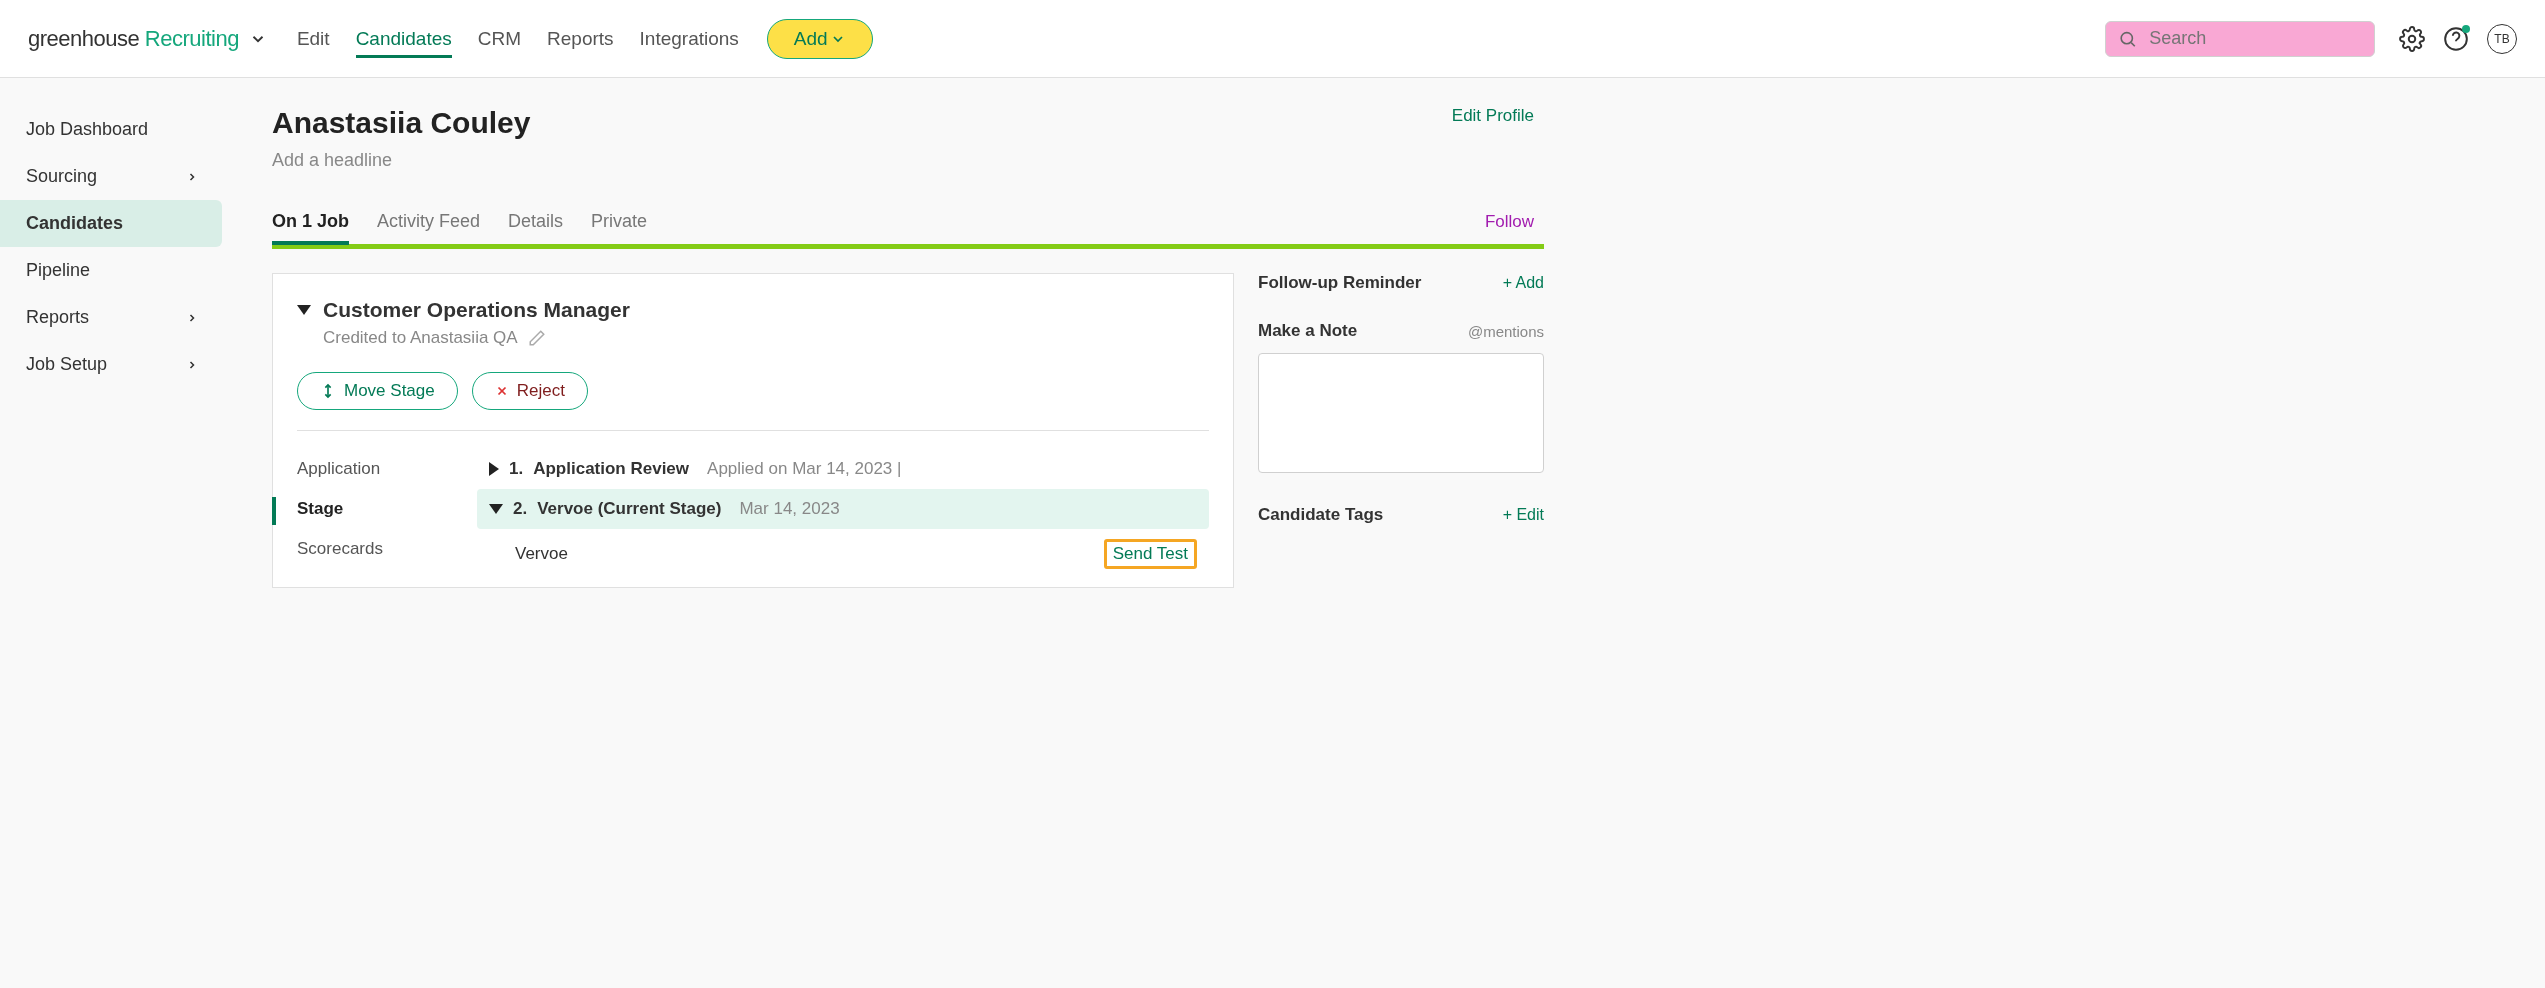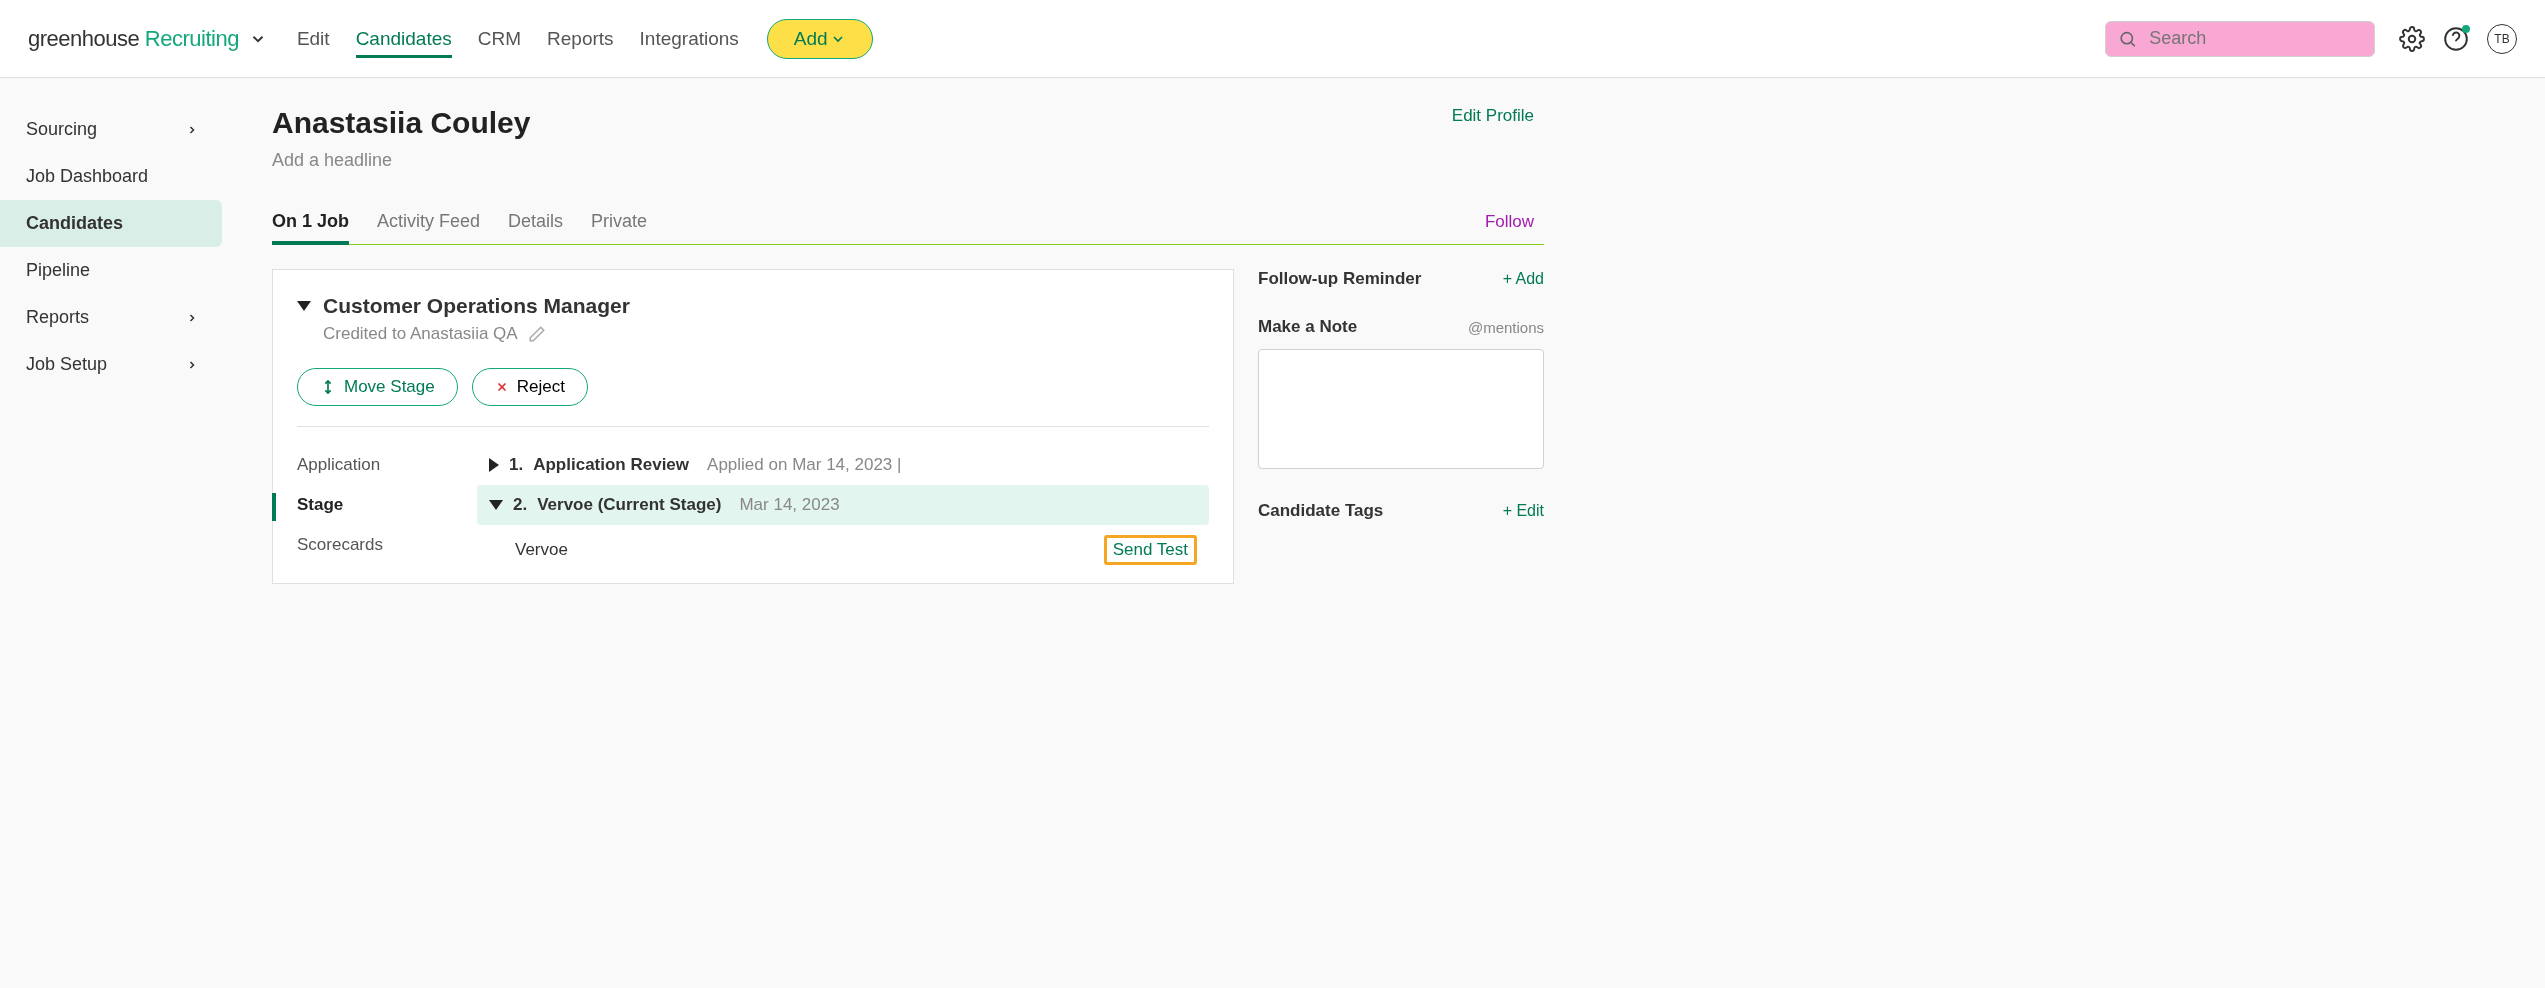--- a/index.html
+++ b/index.html
@@ -32,38 +32,38 @@
   .side-item { padding:13px 26px; font-size:18px; color:#333; display:flex; align-items:center; justify-content:space-between; cursor:pointer; }
   .side-item.active { background:#d9eee7; font-weight:600; border-radius:0 6px 6px 0; margin-right:2px; }
   .side-item .chev { width:12px; height:12px; color:#333; }
 
   .main { flex:1; padding:28px 0 0 48px; max-width:1320px; }
   .header-row { display:flex; align-items:flex-start; justify-content:space-between; padding-right:10px; }
   .cand-name { font-size:30px; font-weight:700; color:#222; }
   .headline { color:#888; font-size:18px; margin-top:10px; }
   .edit-link { color:#037a56; font-size:17px; cursor:pointer; }
 
-  .tabs-row { display:flex; align-items:center; border-bottom:1px solid #84cc16; margin-top:28px; padding-right:10px;justify-content:flex-end; }
+  .tabs-row { display:flex; align-items:center; border-bottom:5px solid #84cc16; margin-top:28px; padding-right:10px;justify-content:flex-end; }
   .tab { font-size:18px; color:#777; padding:12px 0; margin-right:28px; cursor:pointer; position:relative; }
   .tab.active { color:#222; font-weight:600; }
   .tab.active::after { content:""; position:absolute; left:0; right:0; bottom:-1px; height:4px; background:#037a56; }
   .follow { margin-left:auto; color:#a21caf; font-size:17px; cursor:pointer; }
 
   .content-row { display:flex; gap:24px; margin-top:24px; align-items:flex-start; }
   .card { background:#fff; border:1px solid #e0e0e0; flex:1; padding:24px 24px 8px 24px; }
   .job-head { display:flex; align-items:center; gap:12px; }
   .tri { width:0; height:0; border-left:7px solid transparent; border-right:7px solid transparent; border-top:10px solid #222; cursor:pointer; }
   .tri-r { width:0; height:0; border-top:7px solid transparent; border-bottom:7px solid transparent; border-left:10px solid #222; cursor:pointer; }
   .job-title { font-size:21px; font-weight:700; }
   .credit { color:#888; font-size:17px; margin-left:26px; margin-top:6px; display:flex; align-items:center; gap:10px; }
   .pencil { width:18px; height:18px; color:#aaa; cursor:pointer; }
   .btn-row { display:flex; gap:14px; margin:24px 0 20px 0; }
   .pill-btn { border:1.5px solid #15a77c; border-radius:22px; padding:8px 22px; font-size:17px; display:flex; align-items:center; gap:8px; cursor:pointer; background:#fff; }
   .pill-btn.move { color:#037a56; }
-  .pill-btn.reject { color:#000000; border-color:#15a77c; }
+  .pill-btn.reject { color:#7f1d1d; border-color:#15a77c; }
   .pill-btn.reject .x { color:#d33; }
   .hr { height:1px; background:#e0e0e0; margin:0 0 18px 0; }
   
   .stage-row { display:flex; }
   .stage-nav { width:180px; position:relative; }
   .stage-nav-item { font-size:17px; color:#555; padding:10px 0; cursor:pointer; }
   .stage-nav-item.active { font-weight:700; color:#222; }
   .stage-nav::before { content:""; position:absolute; left:-25px; top:48px; width:4px; height:28px; background:#037a56; }
   .stage-body { flex:1; }
   .stage-line { display:flex; align-items:center; gap:10px; padding:10px 12px; font-size:17px; }
@@ -127,27 +127,27 @@
         </svg>
       <div class="help-dot"></div>
     </div>
     <div class="avatar">TB</div>
   </div>
 </div>
 
 <div class="body-wrap">
   <div class="sidebar">
     <div class="side-item">
+        <span>Job Dashboard</span>
+      </div>
+    <div class="side-item">
         <span>Sourcing</span>
         <svg class="chev" viewBox="0 0 24 24" fill="none" stroke="currentColor" stroke-width="3">
           <polyline points="9 18 15 12 9 6"></polyline>
         </svg>
-      </div>
-    <div class="side-item">
-        <span>Job Dashboard</span>
       </div>
     <div class="side-item active">
         <span>Candidates</span>
       </div>
     <div class="side-item">
         <span>Pipeline</span>
       </div>
     <div class="side-item">
         <span>Reports</span>
         <svg class="chev" viewBox="0 0 24 24" fill="none" stroke="currentColor" stroke-width="3">

